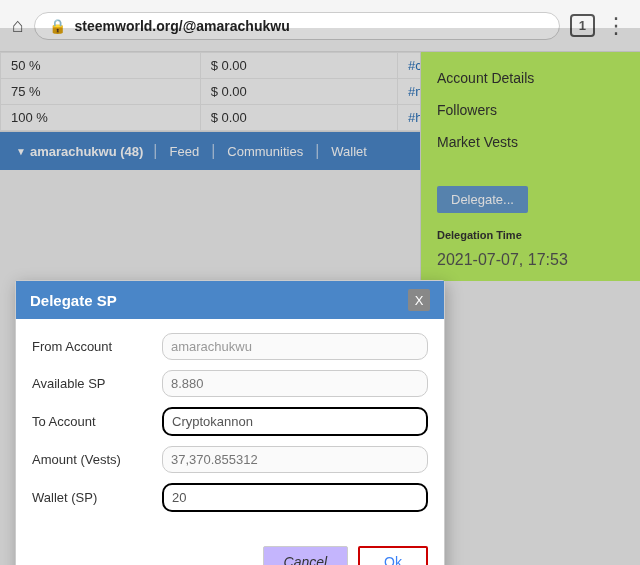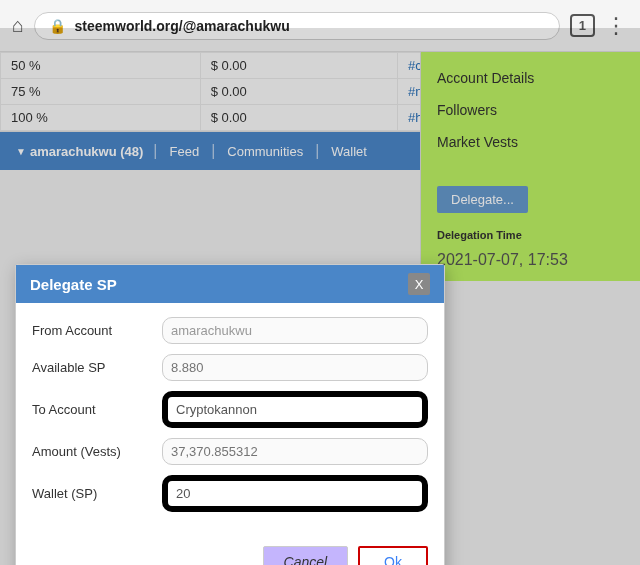--- a/index.html
+++ b/index.html
@@ -219,21 +219,21 @@
       flex: 1;
       border: 1px solid #ccc;
       padding: 5px 8px;
       font-size: 13px;
       color: #555;
       background: #fff;
       outline: none;
       border-radius: 10px;
     }
     .modal-input.highlighted {
-      border: 6px solid #000000;
+      border: 2px solid #000000;
     }
     .modal-input.readonly {
       color: #999;
       background: #fafafa;
     }
     .modal-footer {
       display: flex;
       justify-content: flex-end;
       gap: 10px;
       padding: 10px 16px 14px;

